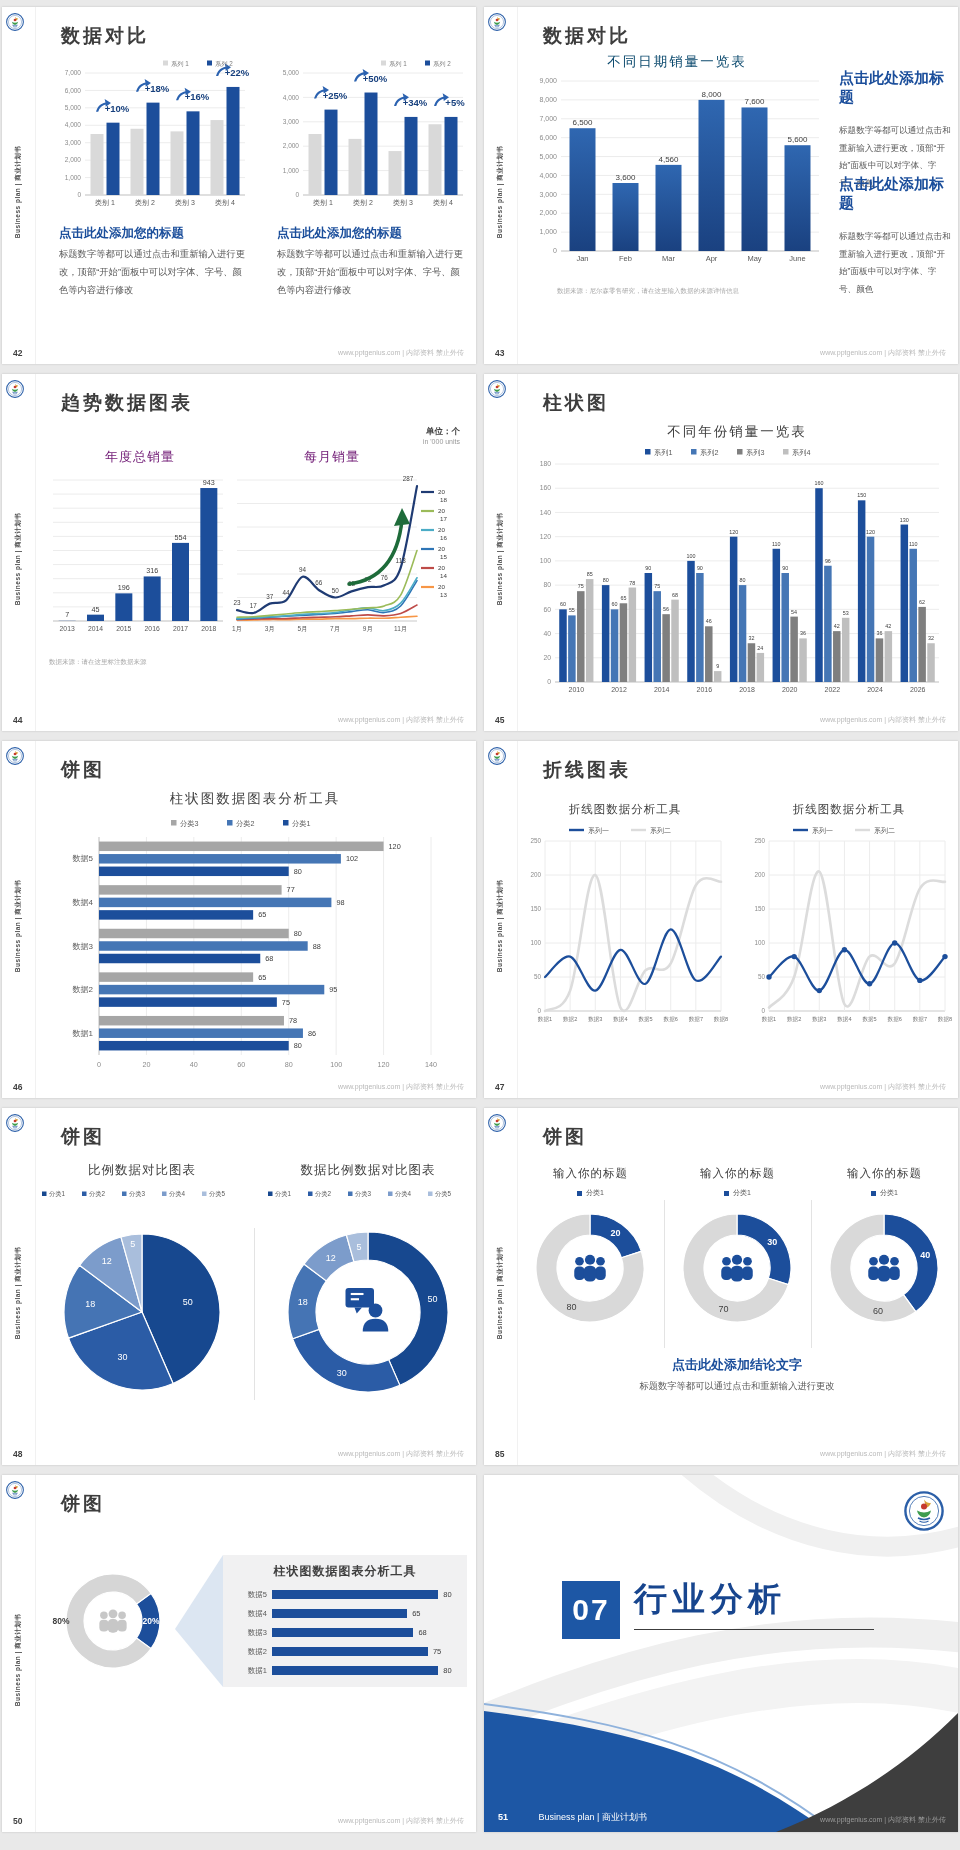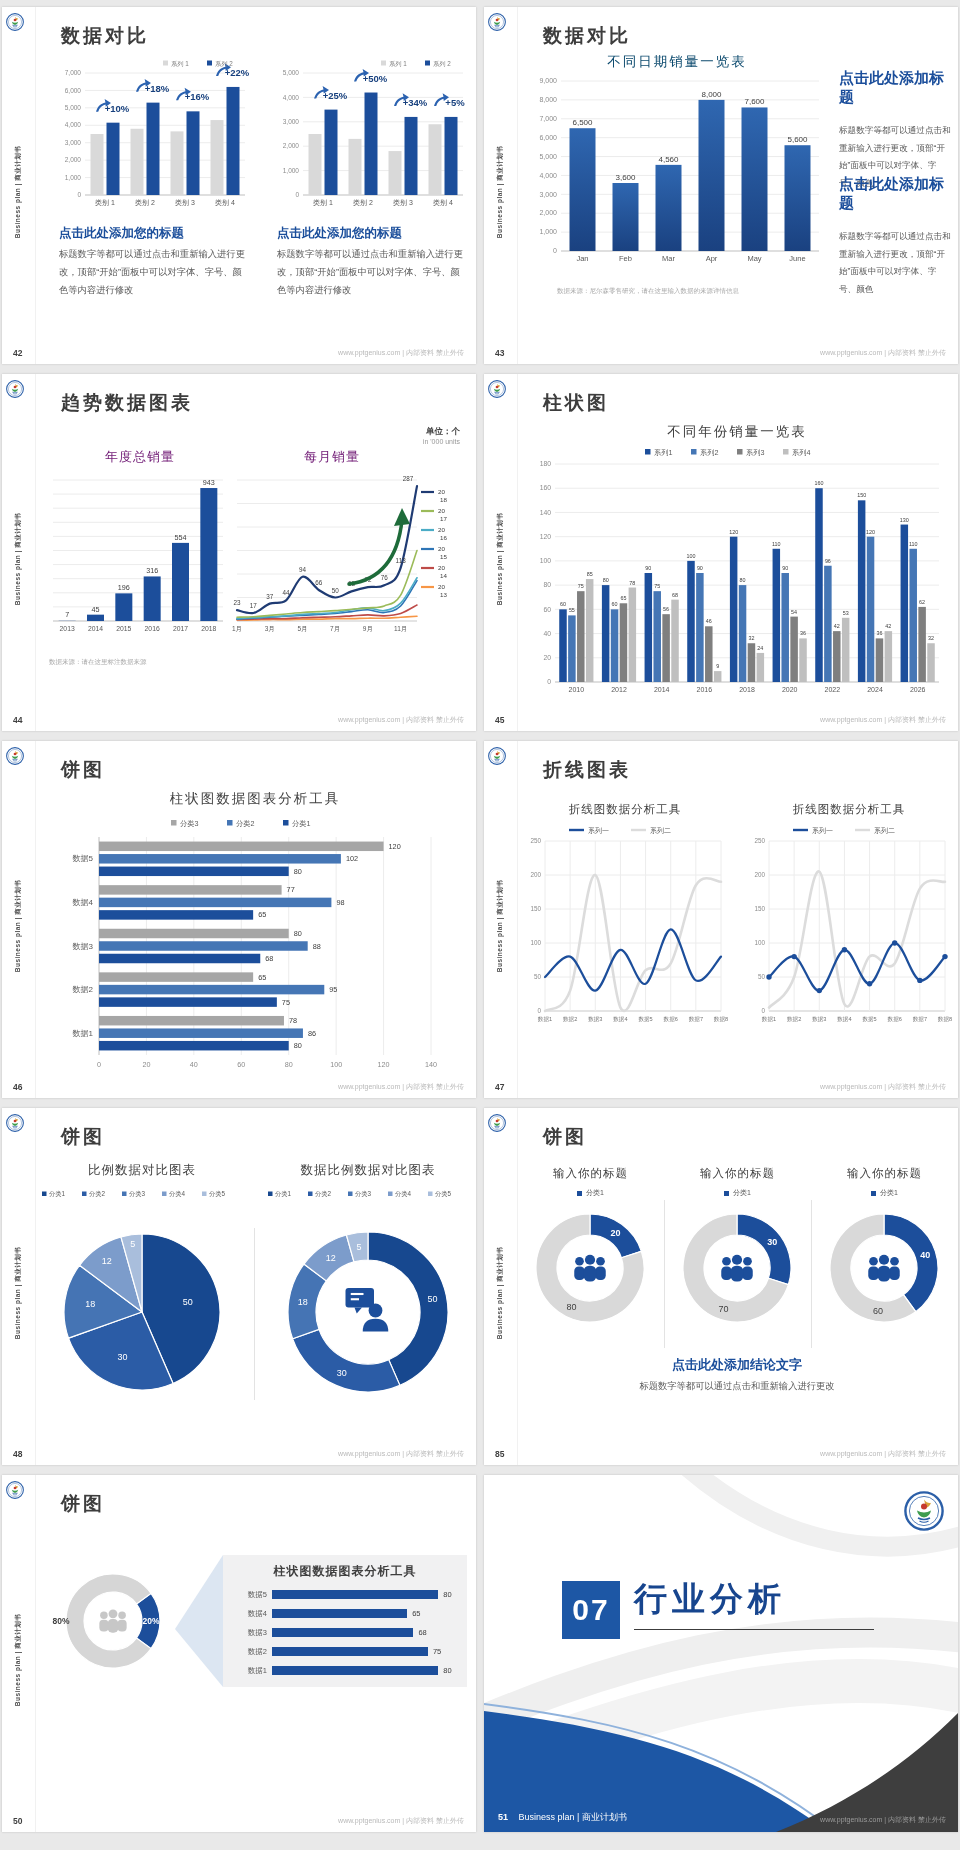--- a/index.html
+++ b/index.html
@@ -46,21 +46,21 @@
   .s50-bar{height:9px;background:#1C4E9B;}
   .s50-val{font-size:7.5px;color:#404040;margin-left:5px;}
   .s50-con{font-size:9.5px;line-height:2.0;color:#595959;}
   .s50-con .blue-big{font-size:12.5px;}
   
   .s51-num{position:absolute;left:78px;top:106px;width:58px;height:58px;background:#1D57A5;color:#fff;font-size:30px;font-weight:bold;display:flex;align-items:center;justify-content:center;letter-spacing:2px;}
   .s51-title{position:absolute;left:150px;top:102px;font-size:33px;font-weight:bold;color:#17458E;letter-spacing:5px;}
   .s51-rule{position:absolute;left:150px;top:154px;width:240px;height:1px;background:#3c3c3c;}
   .s51-body{position:absolute;left:150px;top:166px;width:252px;font-size:12.3px;color:#3f3f3f;line-height:1.85;}
   .s51-footer-left{position:absolute;left:14px;bottom:8px;color:#fff;font-size:9px;}
-  .s51-footer-left b{margin-right:8px;}
+  .s51-footer-left b{margin-right:28px;}
   .s51-url{position:absolute;right:12px;bottom:7px;font-size:7px;color:#9a9a9a;}
 </style>
 </head>
 <body>
 
 <svg width="0" height="0" style="position:absolute">
   <defs>
     <symbol id="emblem" viewBox="0 0 40 40">
       <circle cx="20" cy="20" r="18.6" fill="#fff" stroke="#2B5FA8" stroke-width="2.4"></circle>
       <circle cx="20" cy="20" r="14.6" fill="#fff" stroke="#2B5FA8" stroke-width="0.8"></circle>

